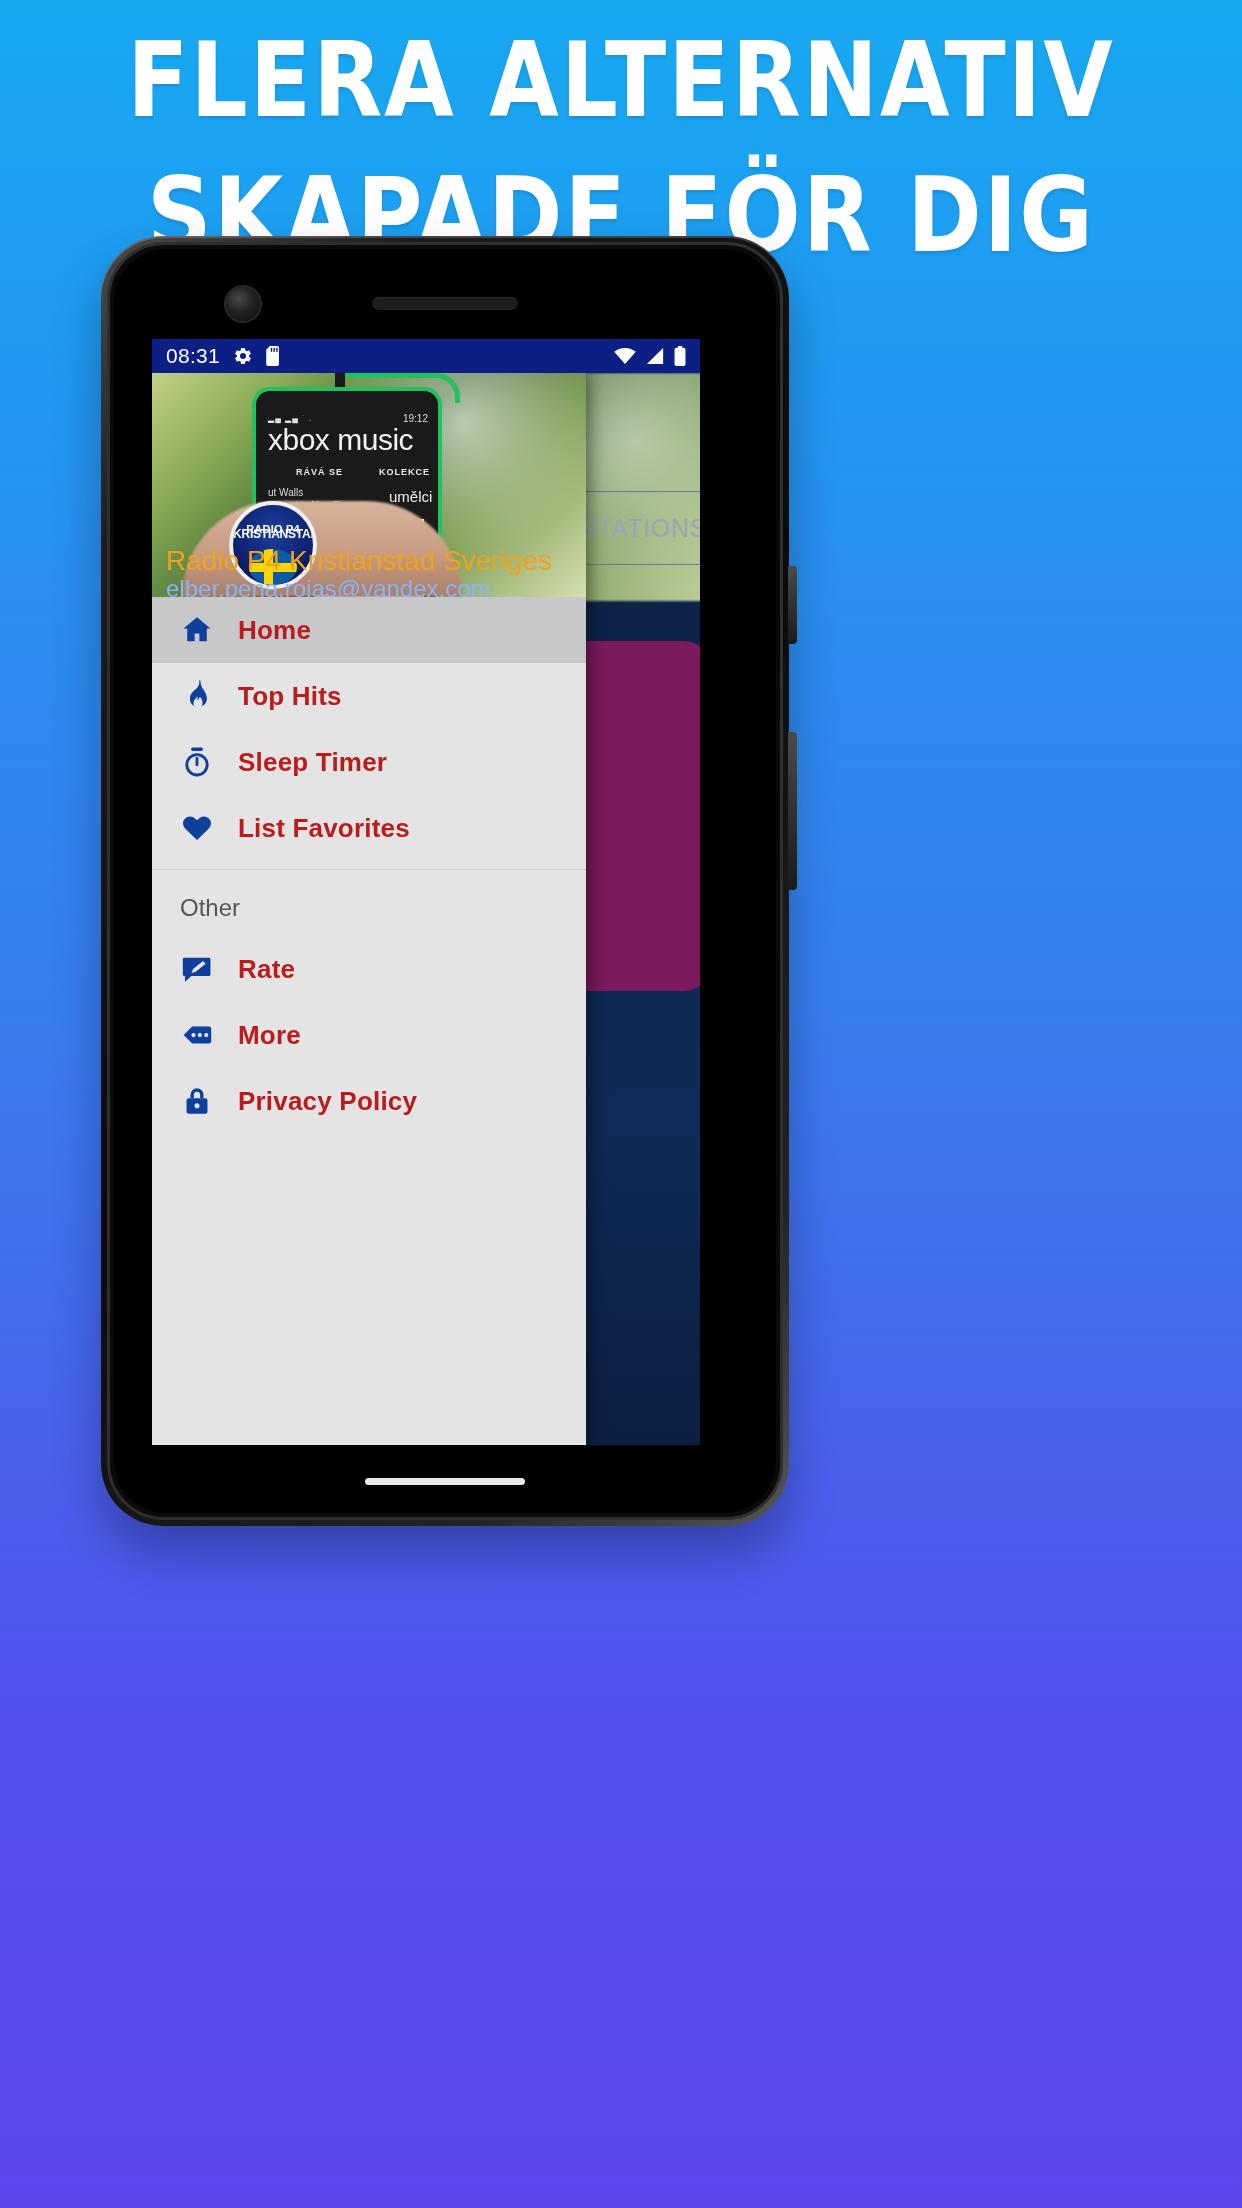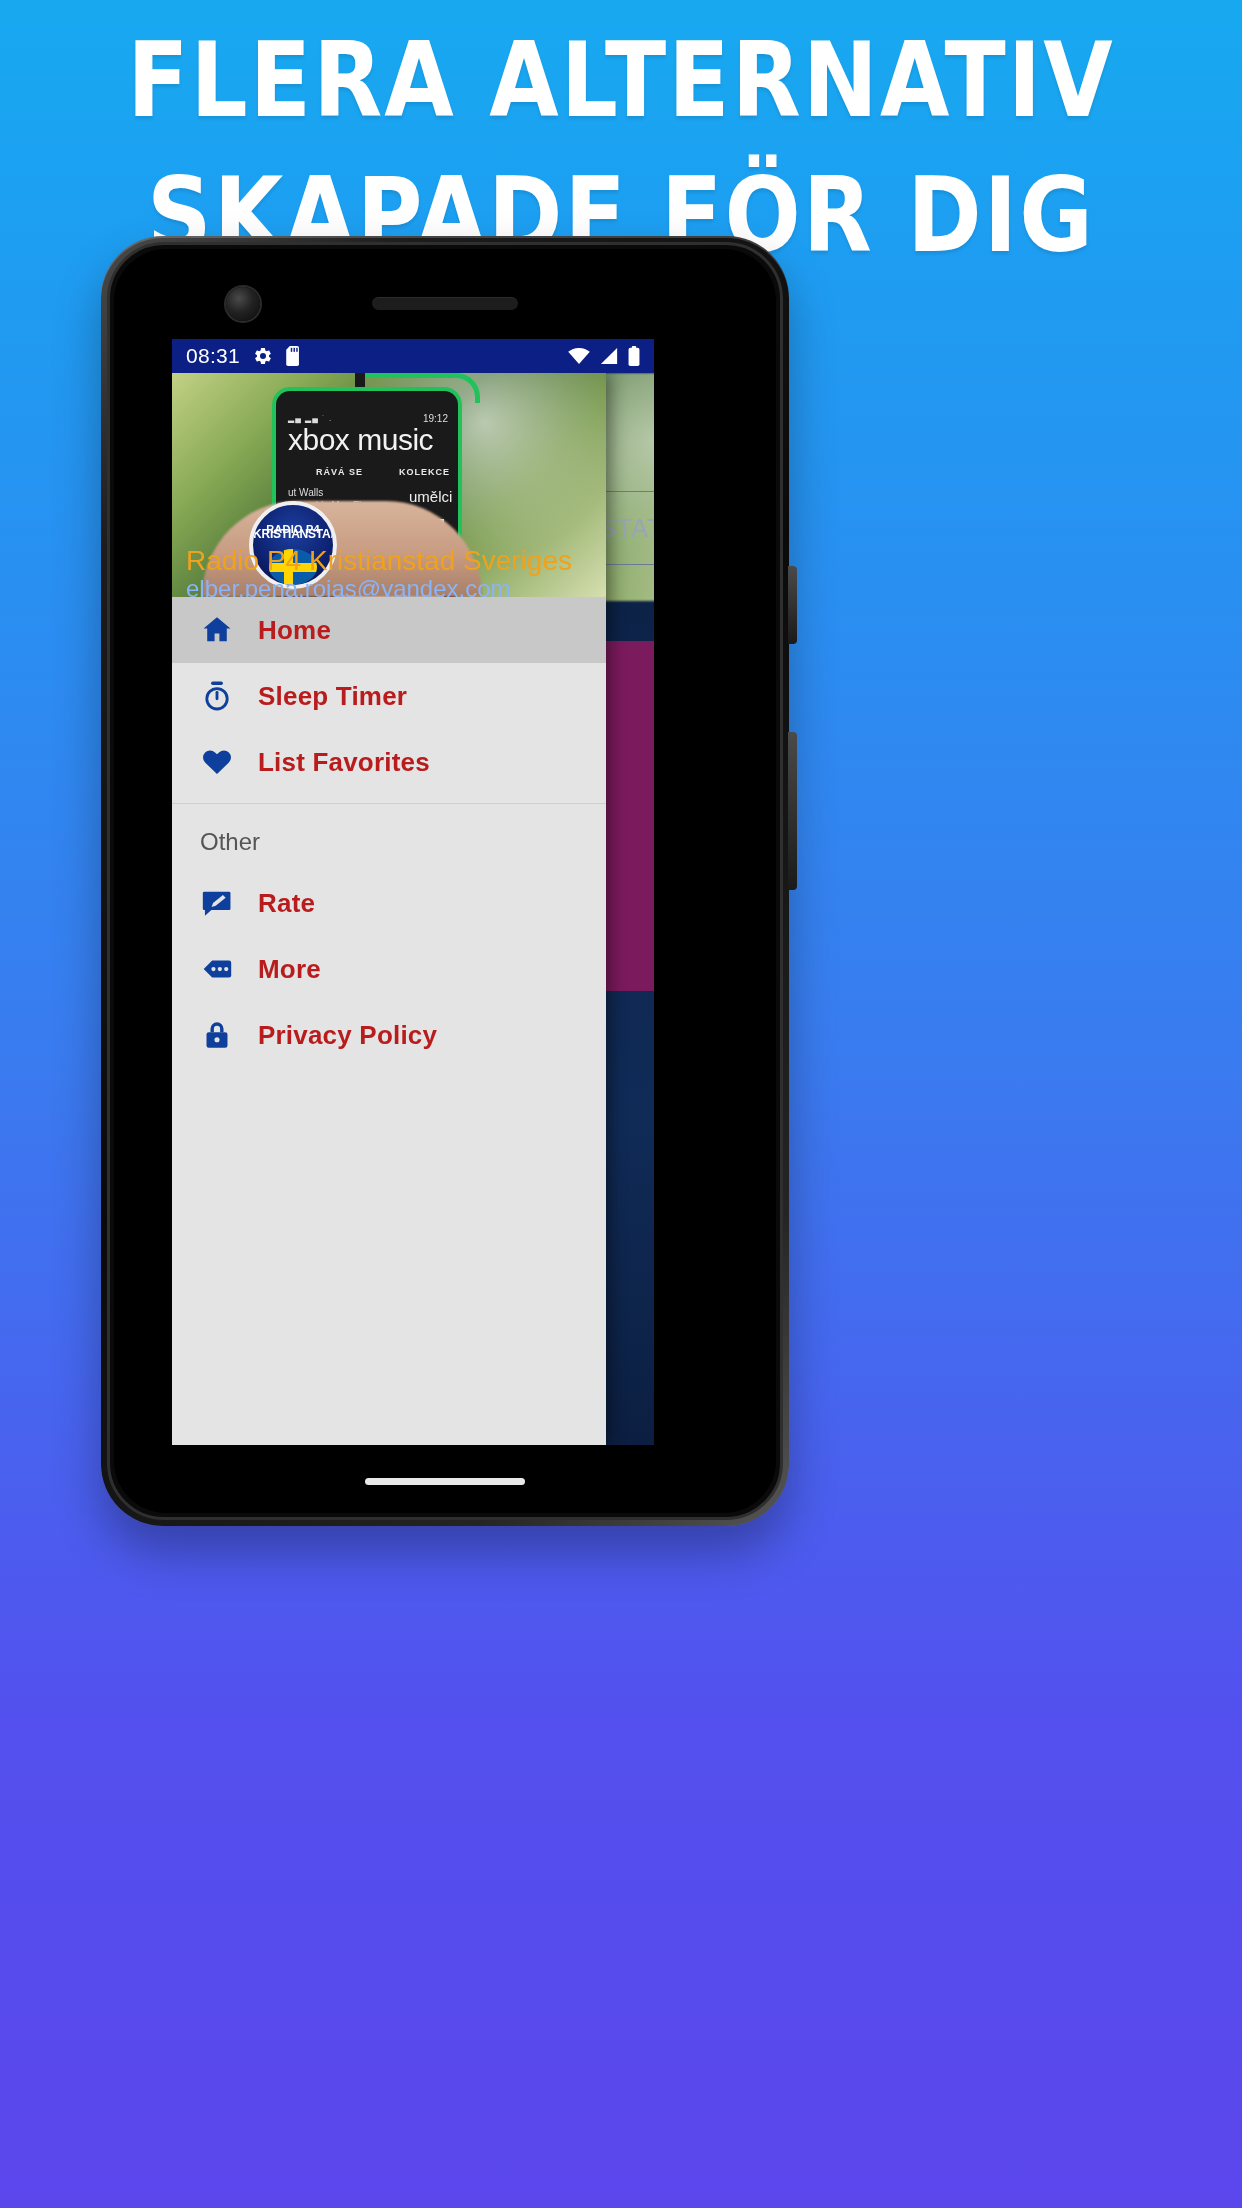--- a/index.html
+++ b/index.html
@@ -64,24 +64,23 @@
   .side-btn {
     position:absolute; right:-8px; width:9px; border-radius:0 4px 4px 0;
     background:linear-gradient(180deg,#4a4a4a,#1a1a1a);
   }
   .side-btn.b1 { top:330px; height:78px; }
   .side-btn.b2 { top:496px; height:158px; }
 
   
   .screen {
     position:absolute; left:38px; top:90px;
-    width:482px; height:1106px;
+    width:548px; height:1106px;
     background:#0d2347;
     overflow:hidden;
-    margin-left:20px;
   }
 
   
   .statusbar {
     position:relative; height:34px; background:#0c1f85;
     display:flex; align-items:center; padding:0 14px;
     color:#fff; z-index:40;
   }
   .sb-time { font-size:21px; font-weight:500; letter-spacing:.3px; }
   .sb-ic { margin-left:13px; display:inline-flex; align-items:center; }
@@ -338,20 +337,28 @@
 
             <div class="mi active">
               <span class="mi-ic">
                 <svg width="34" height="34" viewBox="0 0 24 24" fill="#0e3f9c">
                     <path d="M12 3 2.5 11h2.6v9h5.2v-5.6h3.4V20h5.2v-9h2.6L12 3z"></path>
                   </svg>
               </span>
               <span class="mi-lb">Home</span>
             </div>
 
+            <div class="mi">
+              <span class="mi-ic">
+                <svg width="34" height="34" viewBox="0 0 24 24" fill="#0e3f9c">
+                    <path d="M13.5 1c.6 3.2-1.1 5-2.6 6.4C9 9 7 10.8 7 14a5.8 5.8 0 0 0 3.1 5.2c-.6-1-.8-2.2-.4-3.3.5-1.4 1.8-2.3 2.4-3.7.4 1 .3 2 .1 3 .9-.6 1.5-1.6 1.8-2.6 1.4 1.5 2.2 3.3 1.9 5.3-.1.5-.3 1-.6 1.4A5.9 5.9 0 0 0 19 14c0-4.6-3.4-6.7-4.2-9.9-.2-.8-.3-2-.3-3.1z"></path>
+                  </svg>
+              </span>
+              <span class="mi-lb">Top Hits</span>
+            </div>
 
             <div class="mi">
               <span class="mi-ic">
                 <svg width="34" height="34" viewBox="0 0 24 24" fill="none" stroke="#0e3f9c" stroke-width="2">
                   <circle cx="12" cy="14" r="7.2"></circle>
                   <line x1="12" y1="14" x2="12" y2="9.4" stroke-linecap="round"></line>
                   <line x1="9" y1="3" x2="15" y2="3" stroke-linecap="round" stroke-width="2.4"></line>
                 </svg>
               </span>
               <span class="mi-lb">Sleep Timer</span>

